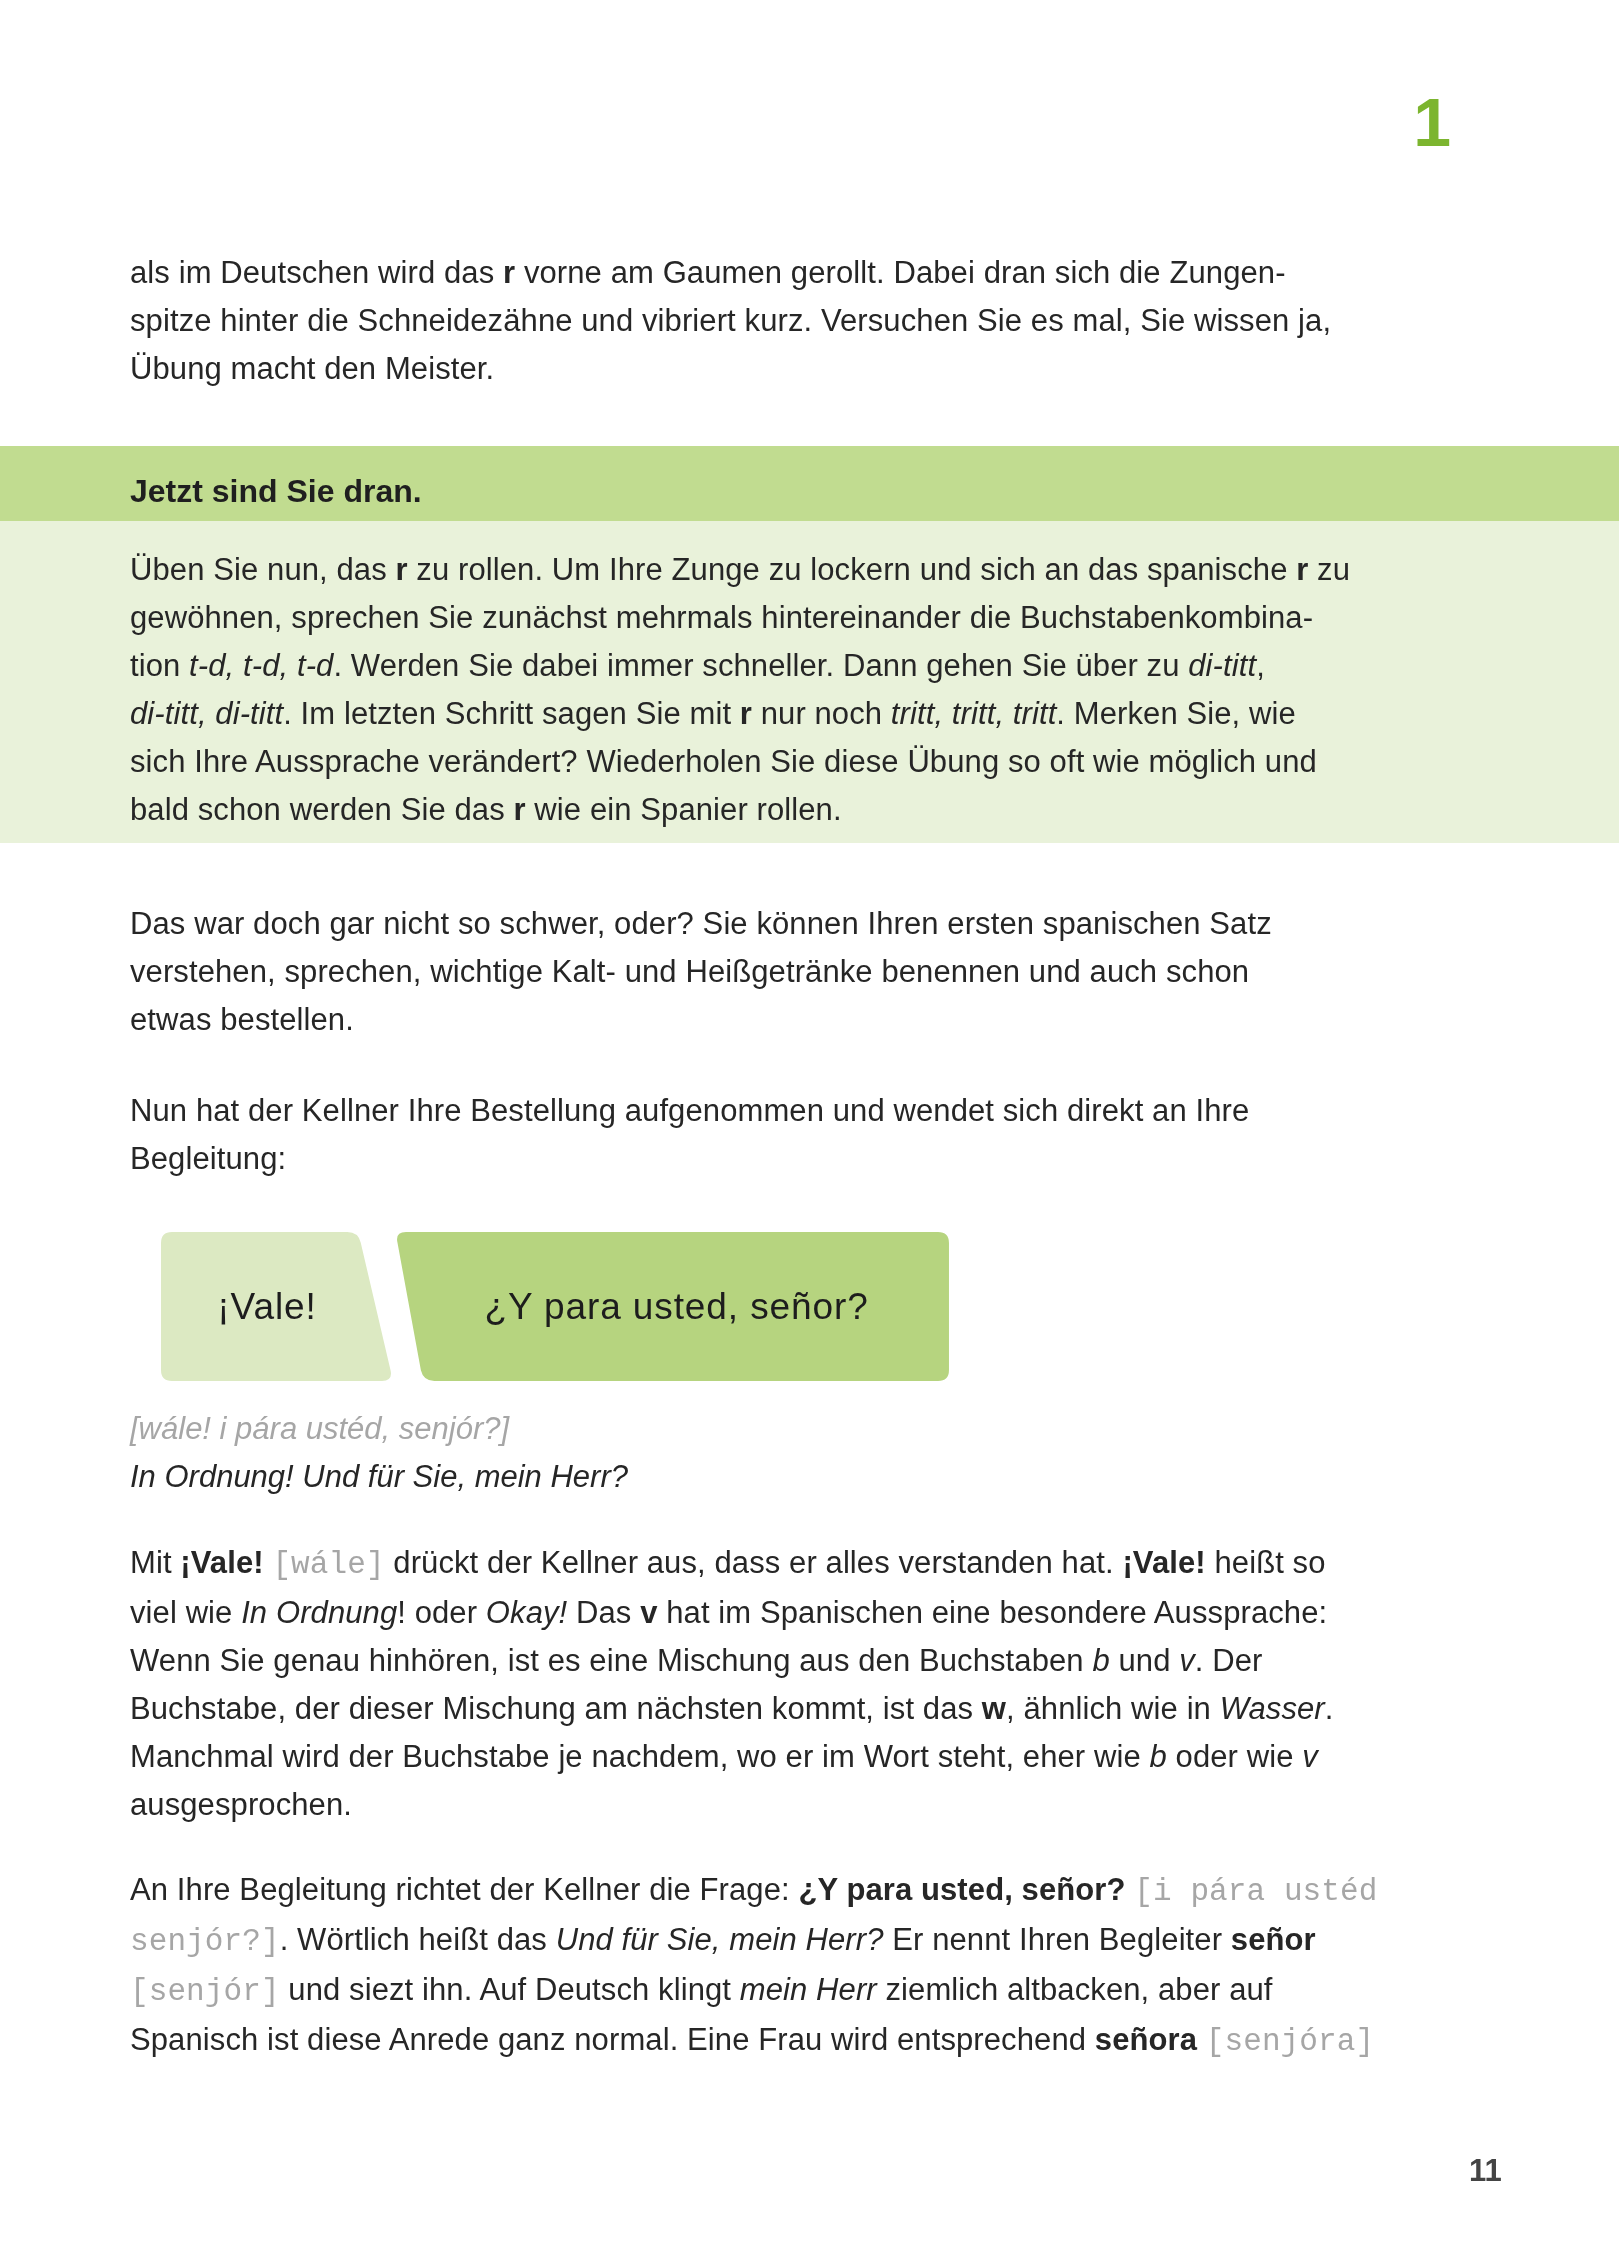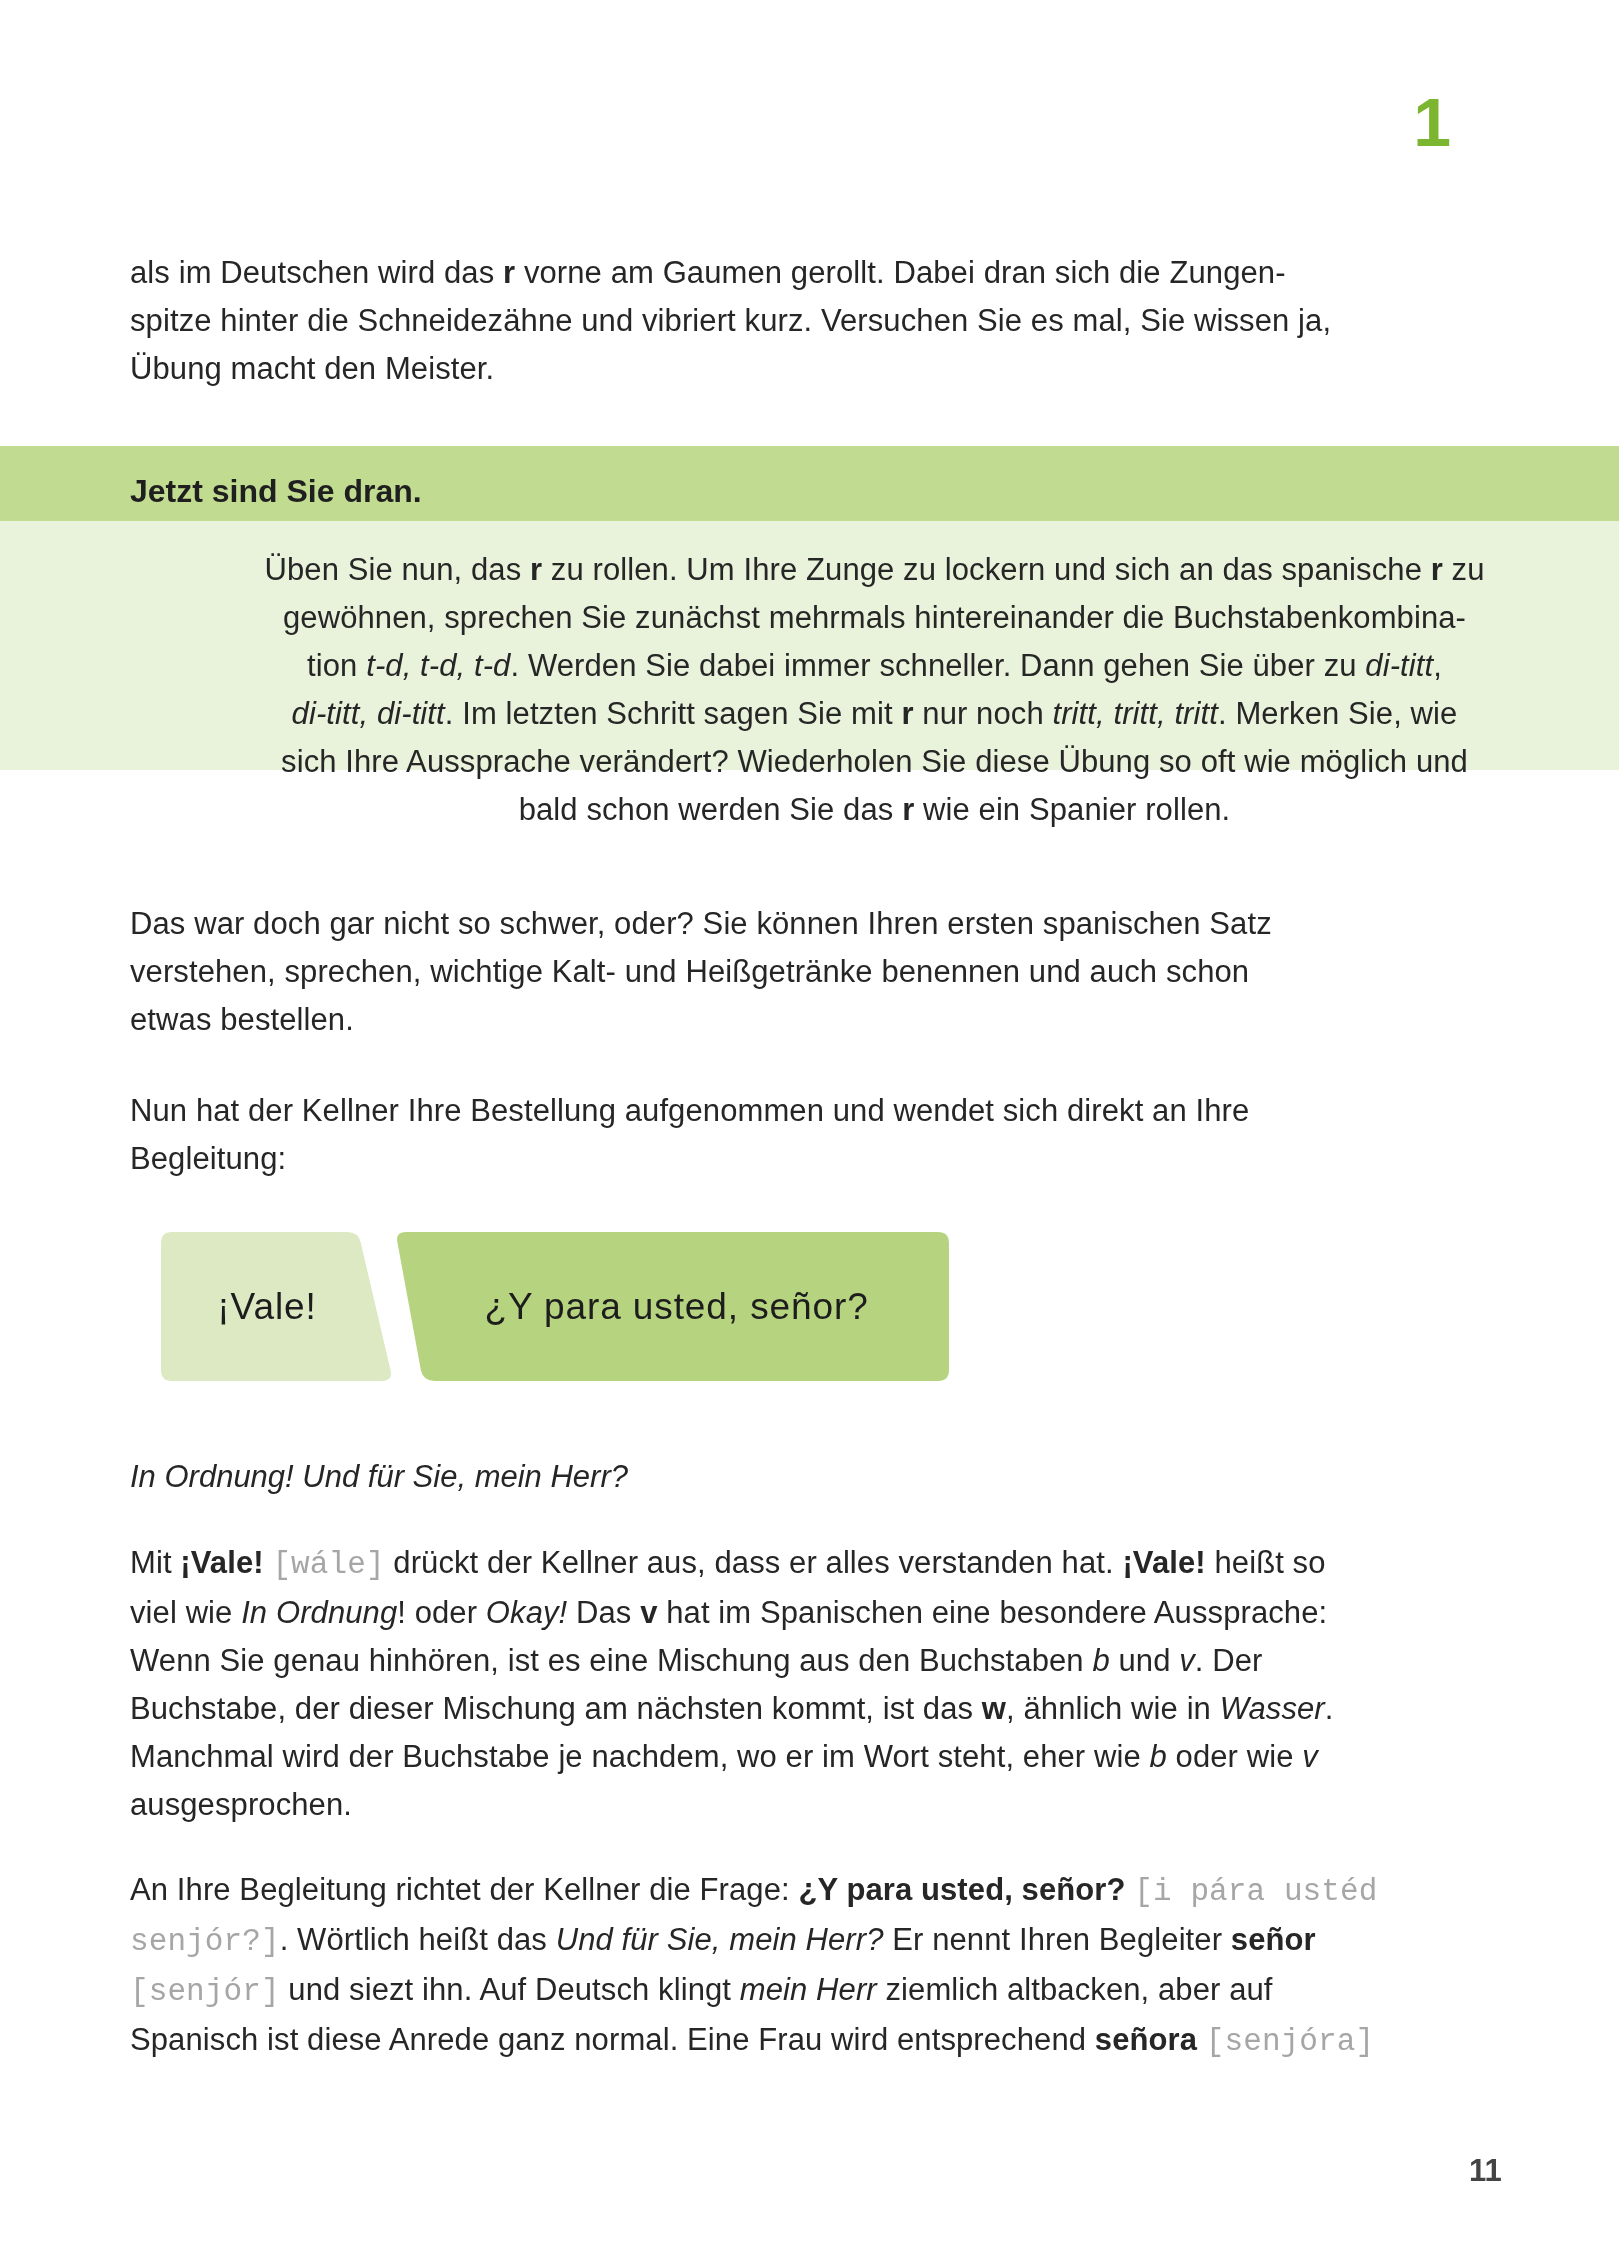--- a/index.html
+++ b/index.html
@@ -48,23 +48,23 @@
   .pos-senor{top:1866px;}
   
   .banner{
     position:absolute;top:446px;left:0;width:1619px;height:91px;
     background:var(--banner-green);
     display:flex;align-items:center;
     box-sizing:border-box;padding-left:130px;
   }
   .banner-label{font-size:32px;font-weight:bold;color:#1f1f1f;}
   .exercise-box{
-    position:absolute;top:521px;left:0;width:1619px;height:249px;
+    position:absolute;top:521px;left:0;width:1619px;height:322px;
     background:var(--box-green);
-    box-sizing:border-box;padding:25px 0 15px 130px;text-align:center;
+    box-sizing:border-box;padding:25px 0 15px 130px;
   }
   .exercise-box .body-text{position:static;}
   
   .bubble{position:absolute;top:1232px;height:149px;}
   .bubble-1{left:161px;width:232px;}
   .bubble-2{left:395px;width:554px;}
   .bubble svg{position:absolute;inset:0;display:block;}
   .bubble-text{
     position:absolute;inset:0;
     display:flex;align-items:center;justify-content:center;
@@ -124,20 +124,21 @@
     <span class="bubble-text">¡Vale!</span>
   </div>
 
   <div class="bubble bubble-2">
     <svg width="554" height="149" viewBox="0 0 606 163">
       <path d="M 12 0 L 594 0 Q 606 0 606 12 L 606 151 Q 606 163 594 163 L 43 163 Q 31 163 28.3 151.3 L 2.7 11.7 Q 0 0 12 0 Z" fill="#b6d47f"></path>
     </svg>
     <span class="bubble-text">¿Y para usted, señor?</span>
   </div>
 
+  <p class="phonetic">[wále! i pára ustéd, senjór?]</p>
   <p class="translation">In Ordnung! Und für Sie, mein Herr?</p>
 
   <p class="body-text pos-vale"><span>Mit </span><span class="s-b">¡Vale!</span><span> </span><span class="s-g">[wále]</span><span> drückt der Kellner aus, dass er alles verstanden hat. </span><span class="s-b">¡Vale!</span><span> heißt so</span><br><span>viel wie </span><span class="s-i">In Ordnung</span><span>! oder </span><span class="s-i">Okay!</span><span> Das </span><span class="s-b">v</span><span> hat im Spanischen eine besondere Aussprache:</span><br><span>Wenn Sie genau hinhören, ist es eine Mischung aus den Buchstaben </span><span class="s-i">b</span><span> und </span><span class="s-i">v</span><span>. Der</span><br><span>Buchstabe, der dieser Mischung am nächsten kommt, ist das </span><span class="s-b">w</span><span>, ähnlich wie in </span><span class="s-i">Wasser</span><span>.</span><br><span>Manchmal wird der Buchstabe je nachdem, wo er im Wort steht, eher wie </span><span class="s-i">b</span><span> oder wie </span><span class="s-i">v</span><br><span>ausgesprochen.</span></p>
 
   <p class="body-text pos-senor"><span>An Ihre Begleitung richtet der Kellner die Frage: </span><span class="s-b">¿Y para usted, señor?</span><span> </span><span class="s-g">[i pára ustéd</span><br><span class="s-g">senjór?]</span><span>. Wörtlich heißt das </span><span class="s-i">Und für Sie, mein Herr?</span><span> Er nennt Ihren Begleiter </span><span class="s-b">señor</span><br><span class="s-g">[senjór]</span><span> und siezt ihn. Auf Deutsch klingt </span><span class="s-i">mein Herr</span><span> ziemlich altbacken, aber auf</span><br><span>Spanisch ist diese Anrede ganz normal. Eine Frau wird entsprechend </span><span class="s-b">señora</span><span> </span><span class="s-g">[senjóra]</span></p>
 
   <footer class="page-footer">
     <span class="page-number">11</span>
   </footer>
 

